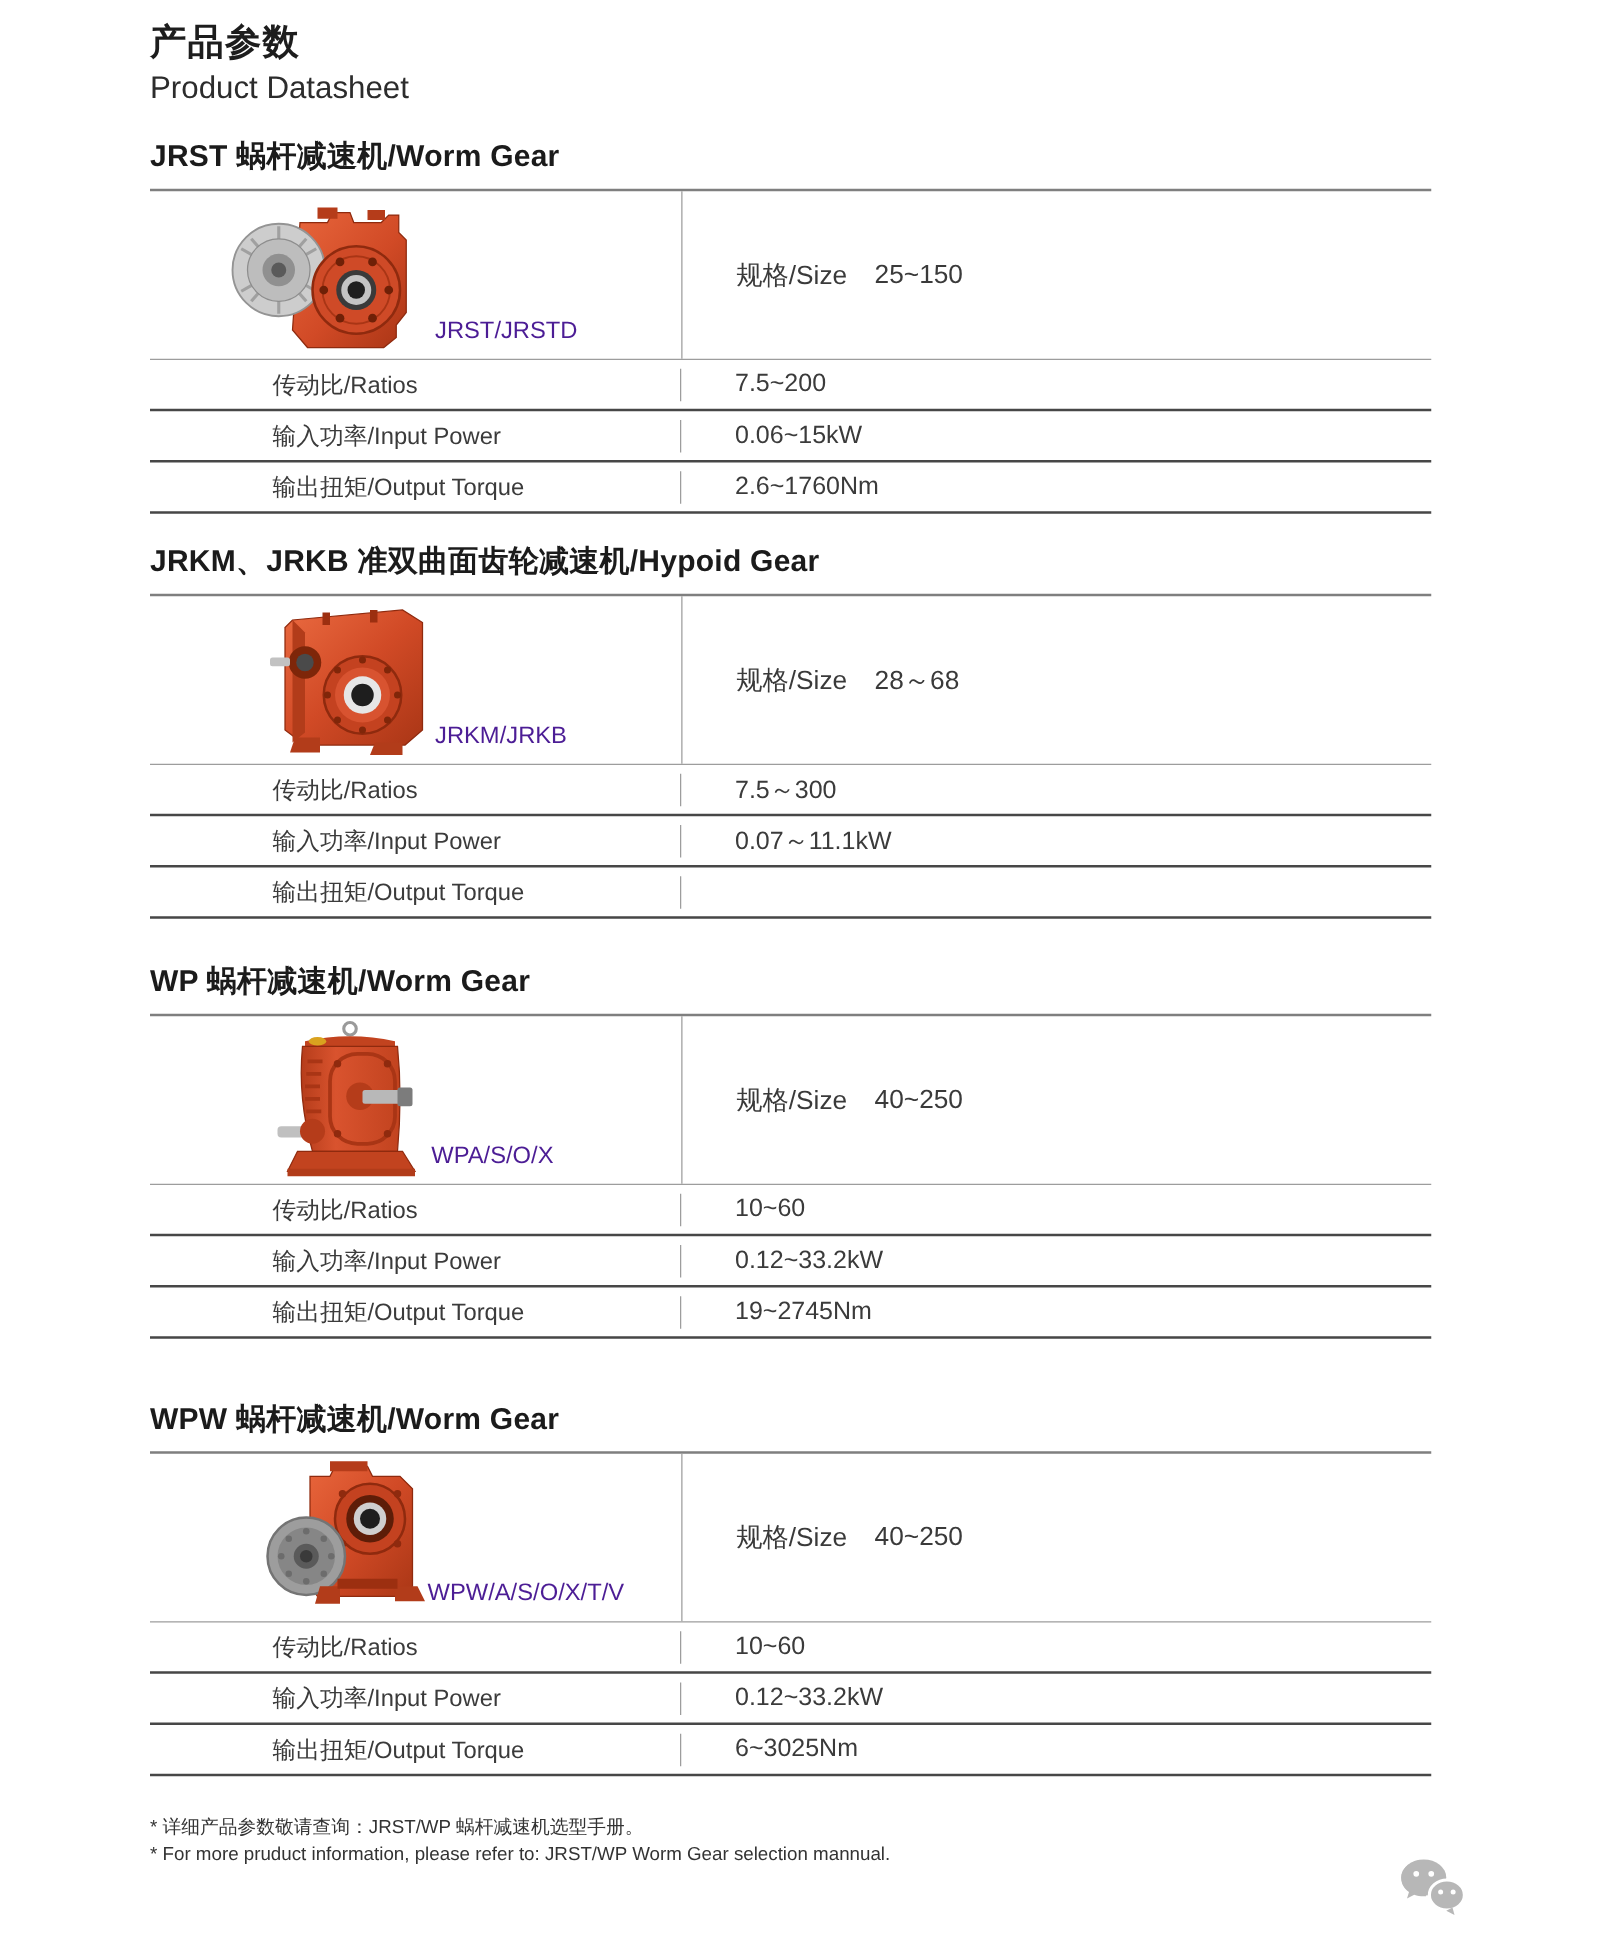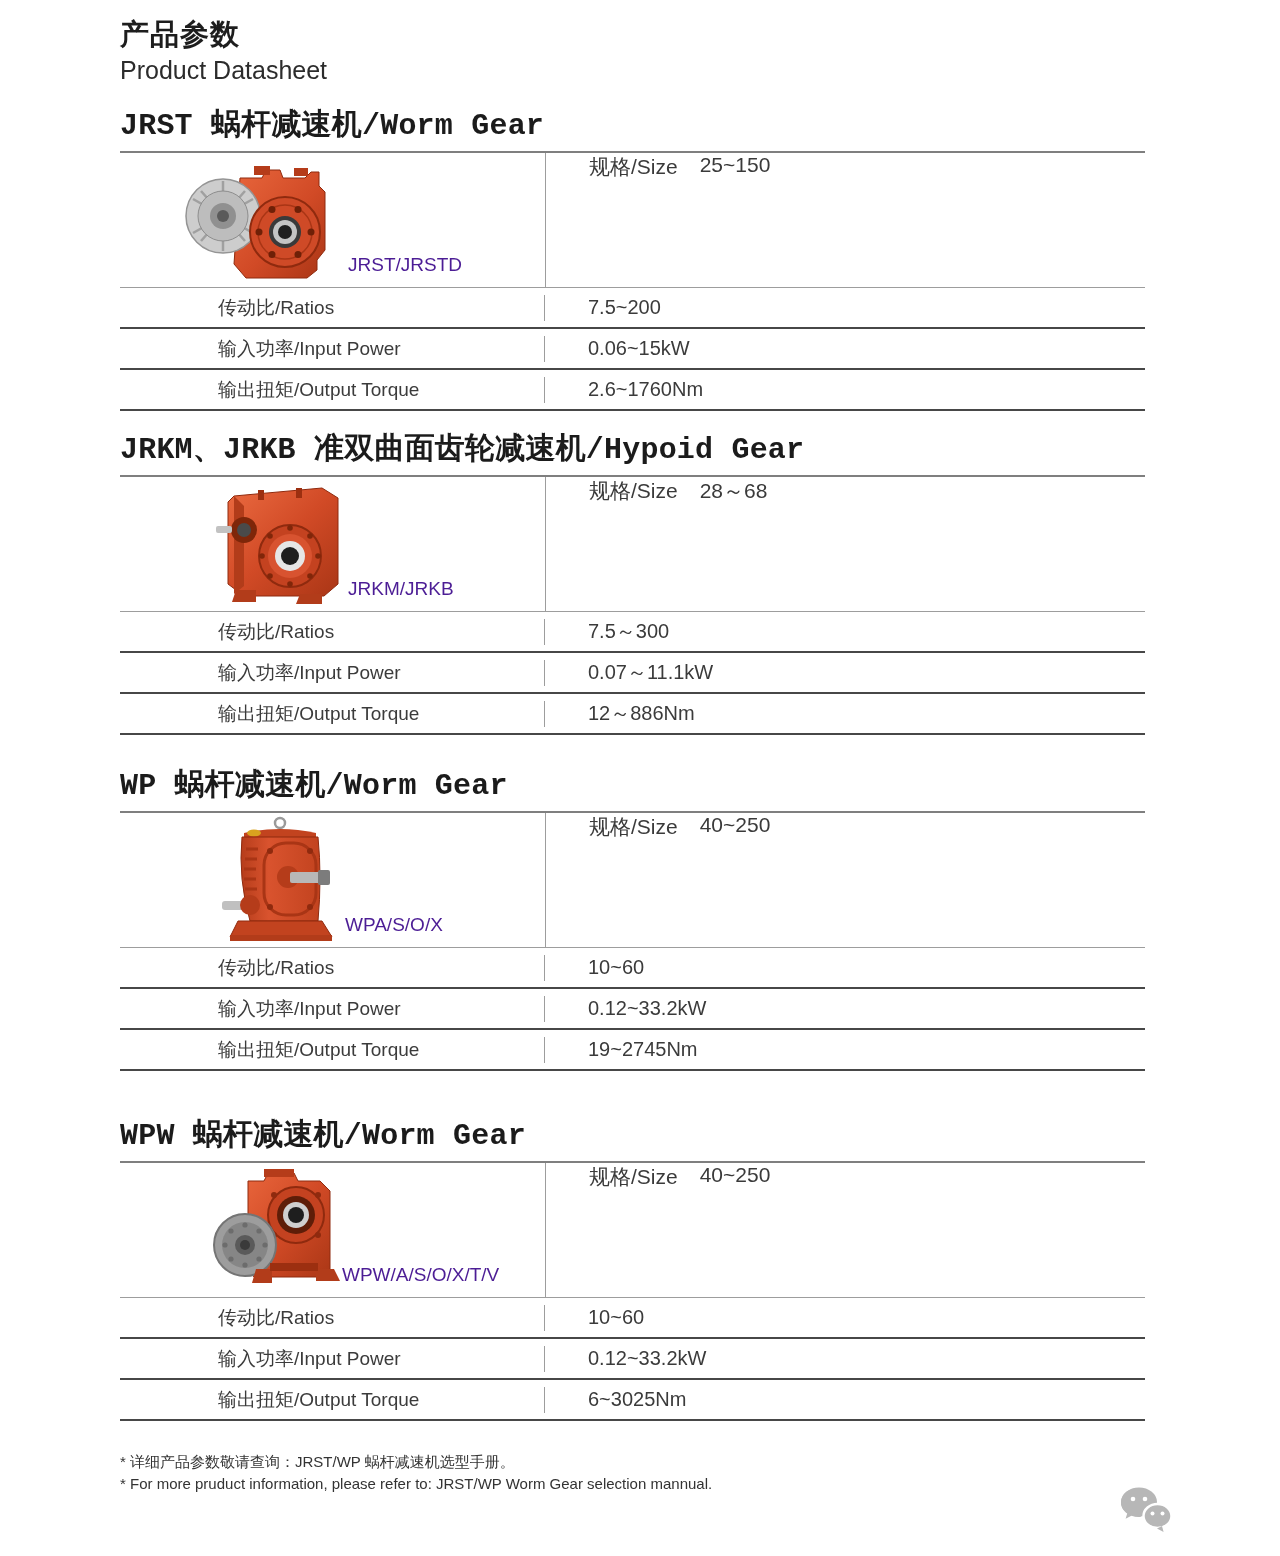--- a/index.html
+++ b/index.html
@@ -12,28 +12,28 @@
     overflow:hidden;
   }
   .content{position:absolute;left:120px;top:16px;width:1025px;}
 
   .title-zh{font-size:29px;font-weight:700;color:#1d1d1d;line-height:37px;letter-spacing:1px;}
   .title-en{font-size:25px;font-weight:400;color:#2c2c2c;line-height:33px;margin-top:1px;}
 
   .section{margin-top:24px;}
   .section.s3{margin-top:36px;}
   .section.s4{margin-top:50px;}
-  .section-heading{font-size:30px;font-weight:700;color:#1b1b1b;line-height:30px;margin-bottom:10px;letter-spacing:.2px;font-family:Liberation Mono, monospace;}
+  .section-heading{font-size:24px;font-weight:700;color:#1b1b1b;line-height:30px;margin-bottom:10px;letter-spacing:.2px;}
 
   .spec-table{border-top:2px solid #7f7f7f;width:1025px;}
   .img-row{display:flex;height:134px;border-bottom:1px solid #9d9d9d;}
   .img-cell{width:425px;border-right:1px solid #9d9d9d;position:relative;display:flex;align-items:flex-end;}
   .product-svg{position:absolute;top:5px;}
   .model-label{font-size:19px;color:#4c1d95;padding-bottom:12px;line-height:20px;}
-  .size-cell{flex:1;display:flex;align-items:flex-start;padding-left:43px;font-size:21px;color:#3a3a3a;}
+  .size-cell{flex:1;display:flex;align-items:center;padding-left:43px;font-size:21px;color:#3a3a3a;}
   .size-value{margin-left:22px;}
   .data-row{display:flex;height:39px;border-bottom:2px solid #474747;align-items:center;}
   .row-label-cell{width:425px;border-right:1px solid #9d9d9d;display:flex;align-items:center;padding-left:98px;box-sizing:border-box;font-size:19px;color:#3b3b3b;}
   .row-value-cell{flex:1;display:flex;align-items:center;padding-left:43px;font-size:20px;color:#3b3b3b;}
 
   .footnotes{margin-top:30px;}
   .footnote{font-size:15px;color:#333333;line-height:22px;}
 
   .watermark{position:absolute;right:44px;top:1486px;display:flex;align-items:center;}
   .watermark-text{font-size:31px;color:#b0b0b0;margin-left:14px;letter-spacing:1px;}
@@ -157,21 +157,20 @@
         <div class="data-row">
           <div class="row-label-cell">传动比/Ratios</div>
           <div class="row-value-cell">7.5～300</div>
         </div>
         <div class="data-row">
           <div class="row-label-cell">输入功率/Input Power</div>
           <div class="row-value-cell">0.07～11.1kW</div>
         </div>
         <div class="data-row">
           <div class="row-label-cell">输出扭矩/Output Torque</div>
-          <div class="row-value-cell">12～886Nm</div>
         </div>
       </div>
     </div>
 
     <div class="section s3">
       <div class="section-heading">WP 蜗杆减速机/Worm Gear</div>
       <div class="spec-table">
         <div class="img-row">
           <div class="img-cell">
             <svg class="product-svg" style="left:100px;top:2px;" width="120" height="130" viewBox="0 0 120 130">

